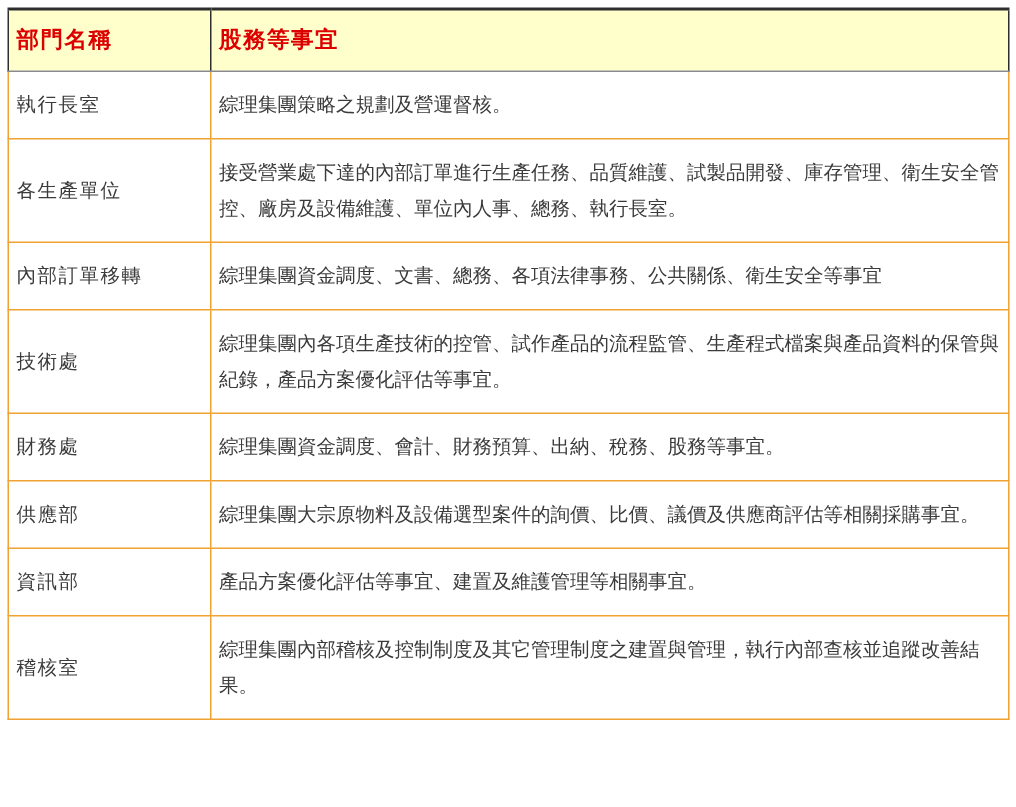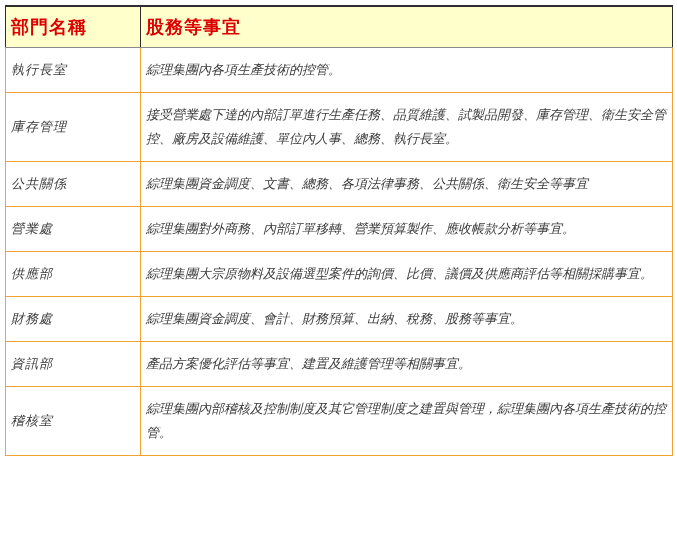--- a/index.html
+++ b/index.html
@@ -25,37 +25,36 @@
     width: 667px;
   }
   col.col-dept { width: 135px; }
   col.col-duty { width: 532px; }
   th {
     background: var(--header-bg);
     color: var(--header-text);
     border: 1px solid var(--header-border);
     border-top: 2px solid var(--header-border);
     border-bottom: 1px solid var(--header-border-bottom);
-    font-size: 18px;
+    font-size: 15px;
     font-weight: bold;
     text-align: left;
     vertical-align: middle;
     height: 41px;
     padding: 0 5px;
     letter-spacing: 1px;
   }
   td {
     border: 1px solid var(--cell-border);
     color: var(--body-text);
     font-size: 13px;
     line-height: 24px;
     vertical-align: middle;
     padding: 10px 5px;
     word-break: break-all;
-    font-style: italic;
   }
   td.dept { letter-spacing: 1px; }
 </style>
 </head>
 <body>
 
 <main>
   <table class="dept-table">
     <colgroup>
       <col class="col-dept">
@@ -63,53 +62,53 @@
     </colgroup>
     <thead>
       <tr>
         <th>部門名稱</th>
         <th>股務等事宜</th>
       </tr>
     </thead>
     <tbody>
   <tr>
     <td class="dept">執行長室</td>
-    <td class="duty">綜理集團內各項生產技術的控管。</td>
+    <td class="duty">綜理集團策略之規劃及營運督核。</td>
   </tr>
 
   <tr>
-    <td class="dept">庫存管理</td>
+    <td class="dept">各生產單位</td>
     <td class="duty">接受營業處下達的內部訂單進行生產任務、品質維護、試製品開發、庫存管理、衛生安全管控、廠房及設備維護、單位內人事、總務、執行長室。</td>
   </tr>
 
   <tr>
-    <td class="dept">公共關係</td>
+    <td class="dept">內部訂單移轉</td>
     <td class="duty">綜理集團資金調度、文書、總務、各項法律事務、公共關係、衛生安全等事宜</td>
+  </tr>
+
+  <tr>
+    <td class="dept">技術處</td>
+    <td class="duty">綜理集團內各項生產技術的控管、試作產品的流程監管、生產程式檔案與產品資料的保管與紀錄，產品方案優化評估等事宜。</td>
   </tr>
 
 
   <tr>
-    <td class="dept">營業處</td>
-    <td class="duty">綜理集團對外商務、內部訂單移轉、營業預算製作、應收帳款分析等事宜。</td>
+    <td class="dept">財務處</td>
+    <td class="duty">綜理集團資金調度、會計、財務預算、出納、稅務、股務等事宜。</td>
   </tr>
 
   <tr>
     <td class="dept">供應部</td>
     <td class="duty">綜理集團大宗原物料及設備選型案件的詢價、比價、議價及供應商評估等相關採購事宜。</td>
-  </tr>
-
-  <tr>
-    <td class="dept">財務處</td>
-    <td class="duty">綜理集團資金調度、會計、財務預算、出納、稅務、股務等事宜。</td>
   </tr>
 
   <tr>
     <td class="dept">資訊部</td>
     <td class="duty">產品方案優化評估等事宜、建置及維護管理等相關事宜。</td>
   </tr>
 
   <tr>
     <td class="dept">稽核室</td>
-    <td class="duty">綜理集團內部稽核及控制制度及其它管理制度之建置與管理，綜理集團內各項生產技術的控管。</td>
+    <td class="duty">綜理集團內部稽核及控制制度及其它管理制度之建置與管理，執行內部查核並追蹤改善結果。</td>
   </tr>
 </tbody>
   </table>
 </main>
 
 </body></html>

